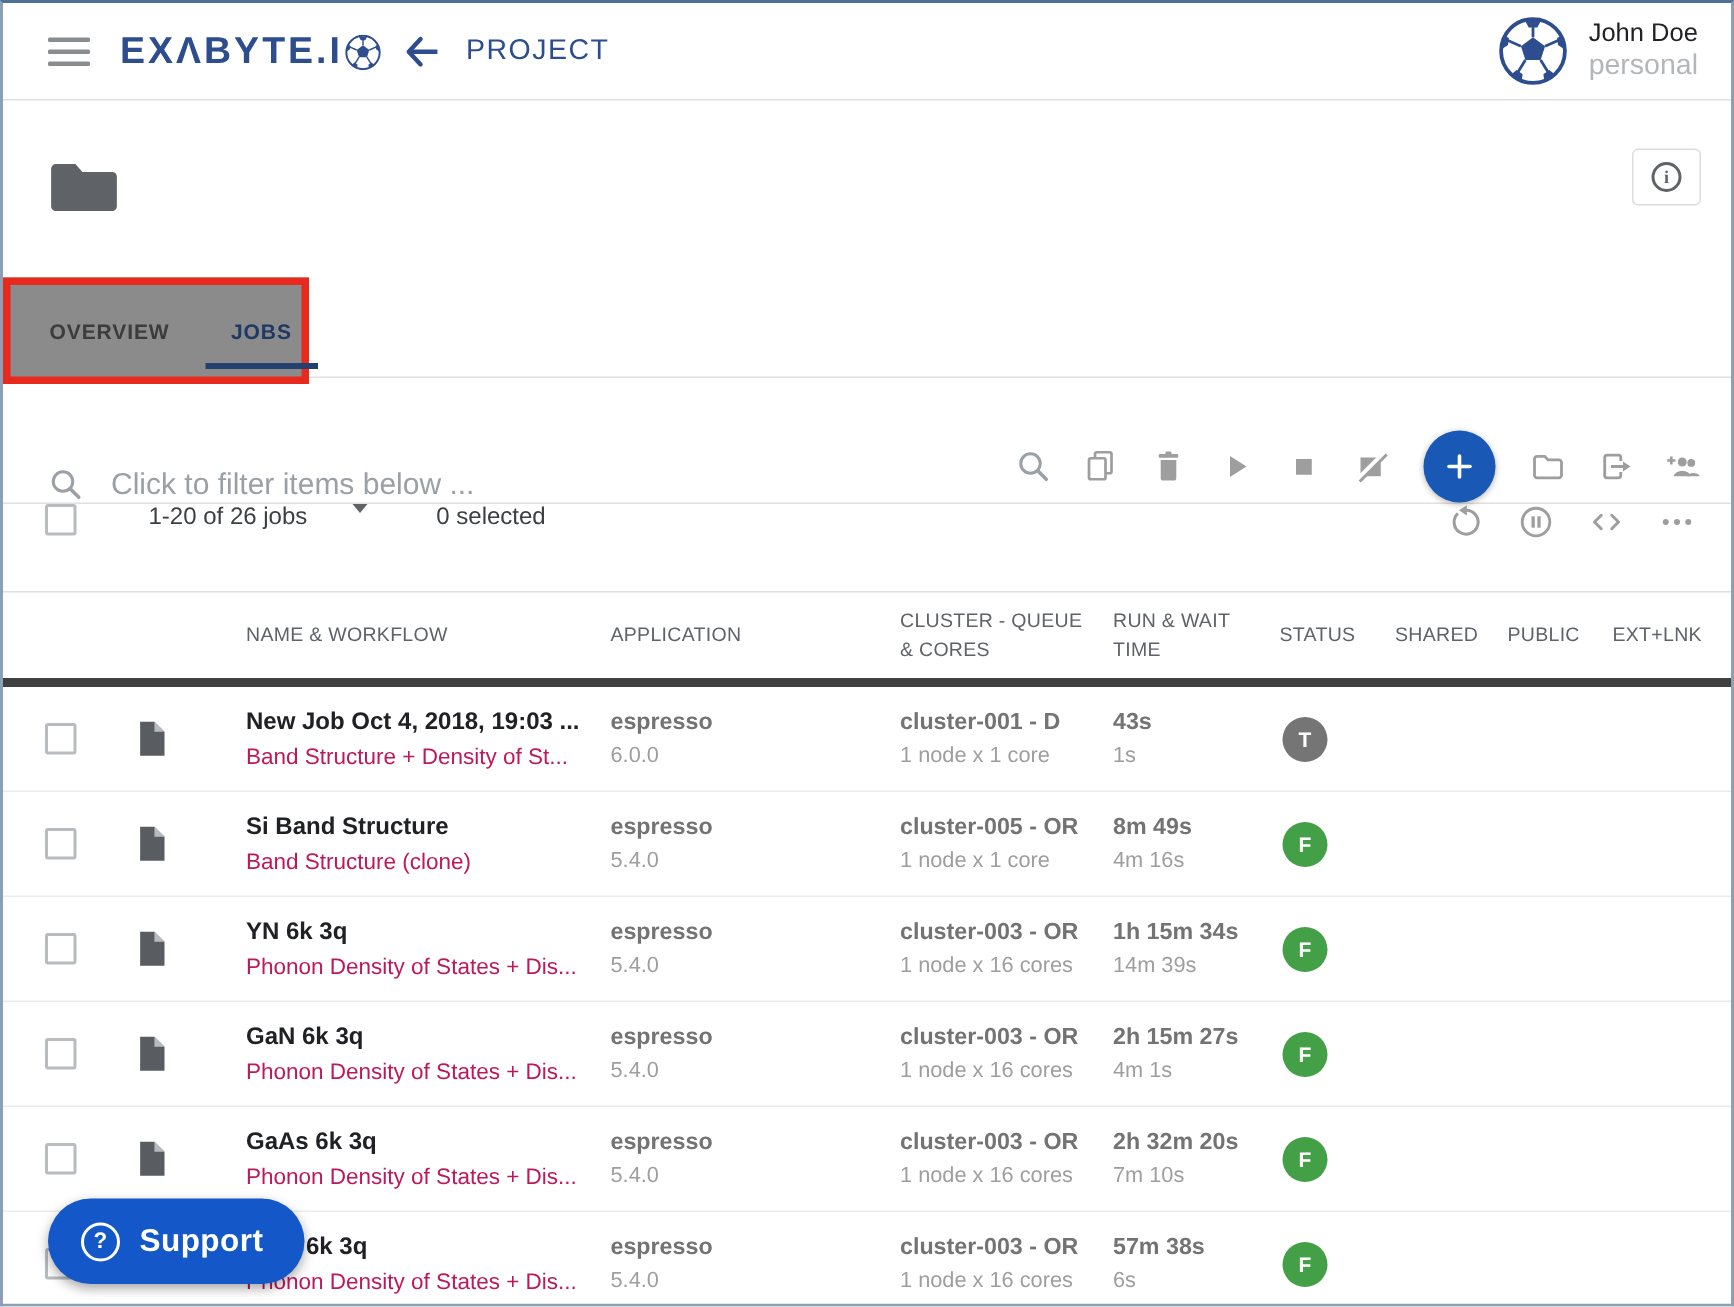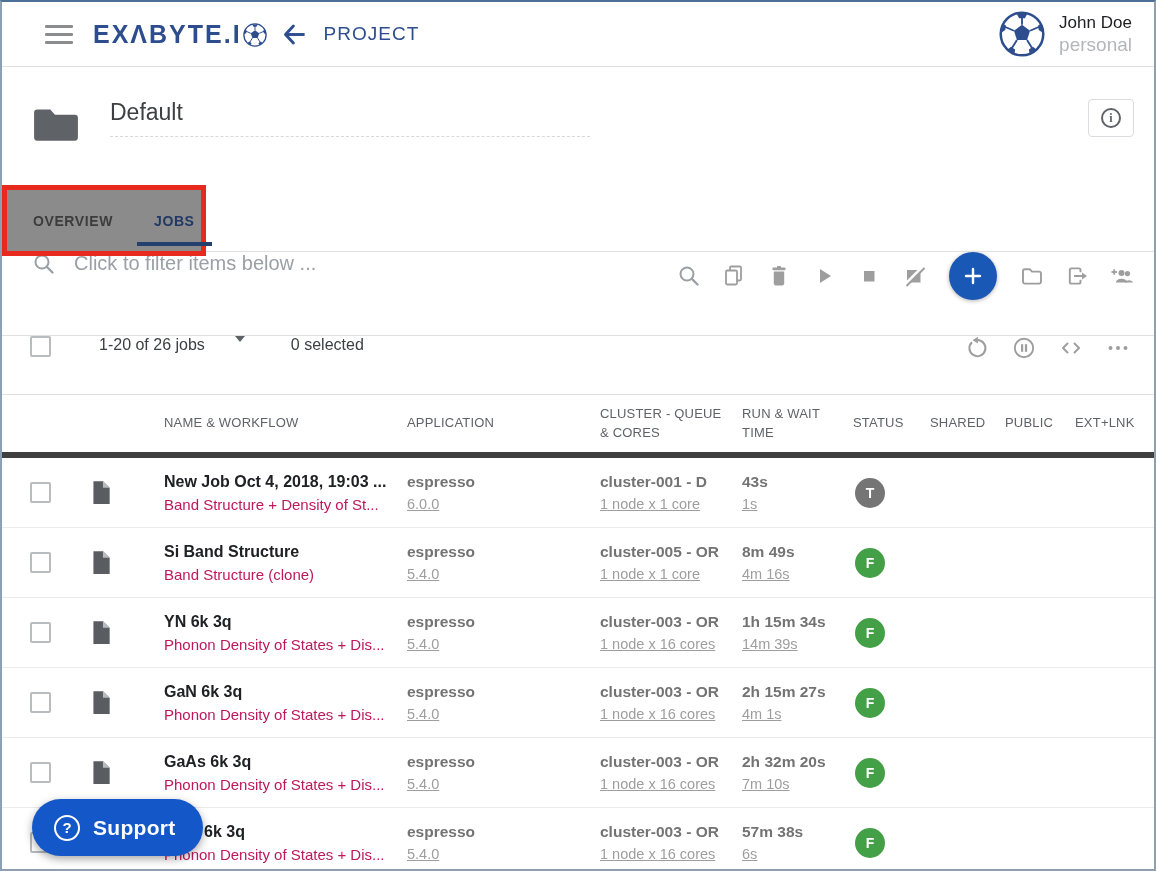--- a/index.html
+++ b/index.html
@@ -3,29 +3,29 @@
 <meta charset="utf-8">
 <style>
   * { margin:0; padding:0; box-sizing:border-box; }
   html,body { background:#e8eaed; }
   .screen {
     width:1156px; height:871px; position:relative; overflow:hidden;
     background:#ffffff; font-family:"Liberation Sans", sans-serif;
     border:2px solid #8ba0b2; border-top-color:#4d7196;
   }
   
-  .topbar { height:65px; border-bottom:1px solid #e0e0e0; display:flex; align-items:center; padding:0 22px 0 43px; }
+  .topbar { height:65px; border-bottom:1px solid #e0e0e0; display:flex; align-items:center; padding:0 22px 0 30px; }
   .hamburger { width:28px; display:flex; flex-direction:column; gap:5px; cursor:pointer; }
   .hamburger span { display:block; height:3px; background:#8a8d90; border-radius:1px; }
   .logo { display:flex; align-items:center; margin-left:20px; }
   .logo-text { font-size:25px; font-weight:600; letter-spacing:2px; color:#2d4d8e; }
   .logo-ball { margin-left:1px; margin-top:2px; }
   .back-arrow { margin:0 16px 0 14px; display:flex; align-items:center; }
   .nav-label { font-size:19px; color:#2d4d8e; letter-spacing:1px; font-weight:500; }
-  .topbar-right { margin-left:auto; display:flex; align-items:center; gap:14px; }
+  .topbar-right { margin-left:auto; display:flex; gap:14px; }
   .user-text { display:flex; flex-direction:column; line-height:1.25; }
   .user-name { font-size:17px; color:#202124; }
   .user-role { font-size:19px; color:#b4b7ba; }
   
   .project { height:121px; display:flex; padding:32px 20px 0 30px; position:relative; }
   .folder-big { margin-top:4px; }
   .project-info { margin-left:30px; width:480px; }
   .project-title { font-size:23px; color:#3c4043; padding-bottom:10px; border-bottom:1px dashed #d8d8d8; }
   .project-sub { font-size:15px; color:#5f6368; margin-top:9px; }
   .info-btn { position:absolute; right:20px; top:32px; width:46px; height:38px; border:1px solid #dadce0; border-radius:4px; background:#fff; display:flex; align-items:center; justify-content:center; cursor:pointer; }
@@ -34,42 +34,42 @@
   .tabsrow { height:64px; border-bottom:1px solid #e0e0e0; position:relative; }
   .tabs-annotation {
     position:absolute; left:0; top:-3px; width:204px; height:71px; z-index:5;
     background:#8b8b8b; border:5px solid #e8291e; display:flex; align-items:center; padding-left:16px;
   }
   .tab { position:relative; height:100%; display:flex; align-items:center; font-size:14px; font-weight:700; letter-spacing:0.6px; cursor:pointer; }
   .tab-overview { color:#3c3c3c; padding:0 10px; }
   .tab-jobs { color:#1f3864; padding:0 17px; margin-left:14px; }
   .tab-jobs::after { content:""; position:absolute; left:0; right:0; bottom:5px; height:4px; background:#23406e; }
   
-  .filterrow { height:84px; border-bottom:1px solid #e0e0e0; display:flex; align-items:flex-start; padding:0 20px 0 30px; }
+  .filterrow { height:84px; border-bottom:1px solid #e0e0e0; display:flex; align-items:flex-end; padding:0 20px 0 30px; }
   .filter-placeholder { margin-left:18px; font-size:20px; color:#9aa0a6; flex:0 1 auto; cursor:text; }
   .actions { margin-left:auto; display:flex; align-items:center; gap:21px; }
   .icon { width:24px; height:24px; display:block; }
   .icon-btn { cursor:pointer; display:flex; align-items:center; justify-content:center; }
   .fab { width:48px; height:48px; border-radius:50%; background:#1a58b6; display:flex; align-items:center; justify-content:center; cursor:pointer; margin:0 2px; box-shadow:0 1px 4px rgba(0,0,0,0.3); }
   
   .selectbar { height:59px; border-bottom:1px solid #e0e0e0; display:flex; align-items:flex-start; padding:0 24px 0 28px;gap:20px; }
   .checkbox { width:21px; height:21px; border:2px solid #b9bcbf; border-radius:2px; background:#fff; cursor:pointer; }
   .range-label { margin-left:28px; font-size:16px; color:#3c4043; }
   .caret-down { width:0; height:0; border-left:5px solid transparent; border-right:5px solid transparent; border-top:6px solid #5f6368; display:inline-block; margin-left:10px; cursor:pointer; }
   .selected-label { margin-left:26px; font-size:16px; color:#3c4043; }
   .selectbar-icons { margin-left:auto; display:flex; align-items:center; gap:23px; }
   
   .grid { display:grid; grid-template-columns:44px 90px 243px 193px 142px 111px 77px 75px 70px 1fr; align-items:center; padding:0 12px 0 28px; }
   .thead { height:63px; border-bottom:6px solid #404040; }
   .th { font-size:13px; color:#5f6368; letter-spacing:0.2px; line-height:1.45; padding-right:8px; }
   .trow { height:70px; border-bottom:1px solid #ebebeb; background:#fff; }
   .cell-primary { font-size:16px; font-weight:600; color:#202124; white-space:nowrap; overflow:hidden; margin-bottom:5px; }
   .cell-secondary { font-size:15px; color:#be185d; white-space:nowrap; overflow:hidden; }
   .app-primary, .cl-primary, .run-primary { font-size:15.5px; font-weight:700; color:#737373; margin-bottom:5px; white-space:nowrap; }
-  .app-secondary, .cl-secondary, .run-secondary { font-size:14.5px; color:#9e9e9e; white-space:nowrap;text-decoration:underline; }
+  .app-secondary, .cl-secondary, .run-secondary { font-size:14.5px; color:#9e9e9e; white-space:nowrap; }
   .doc-icon { margin-left:14px; }
   .badge { width:30px; height:30px; border-radius:50%; color:#fff; font-size:14px; font-weight:700; display:flex; align-items:center; justify-content:center; margin-left:2px; }
   .name-indent { margin-left:40px; }
   .namecol { padding-right:10px; }
   
   .support-btn {
     position:absolute; left:30px; top:797px; height:57px; border-radius:29px; z-index:10;
     background:#1457c8; color:#fff; display:flex; align-items:center; gap:13px; padding:0 27px 0 22px;
     box-shadow:0 3px 8px rgba(0,0,0,0.35); cursor:pointer;
   }
@@ -204,21 +204,20 @@
         <span class="user-role">personal</span>
       </div>
     </div>
   </div>
 
   <div class="project">
     <svg class="folder-big" width="48" height="41" viewBox="0 0 46 38">
         <use href="#i-folder-big"></use>
       </svg>
     <div class="project-info">
-      <div class="project-title">Default</div>
     </div>
     <div class="info-btn">
       <span class="info-circle">i</span>
     </div>
   </div>
 
   <div class="tabsrow">
     <div class="tabs-annotation" style="background-color: rgb(139, 139, 139);">
       <div class="tab tab-overview">OVERVIEW</div>
       <div class="tab tab-jobs">JOBS</div>

